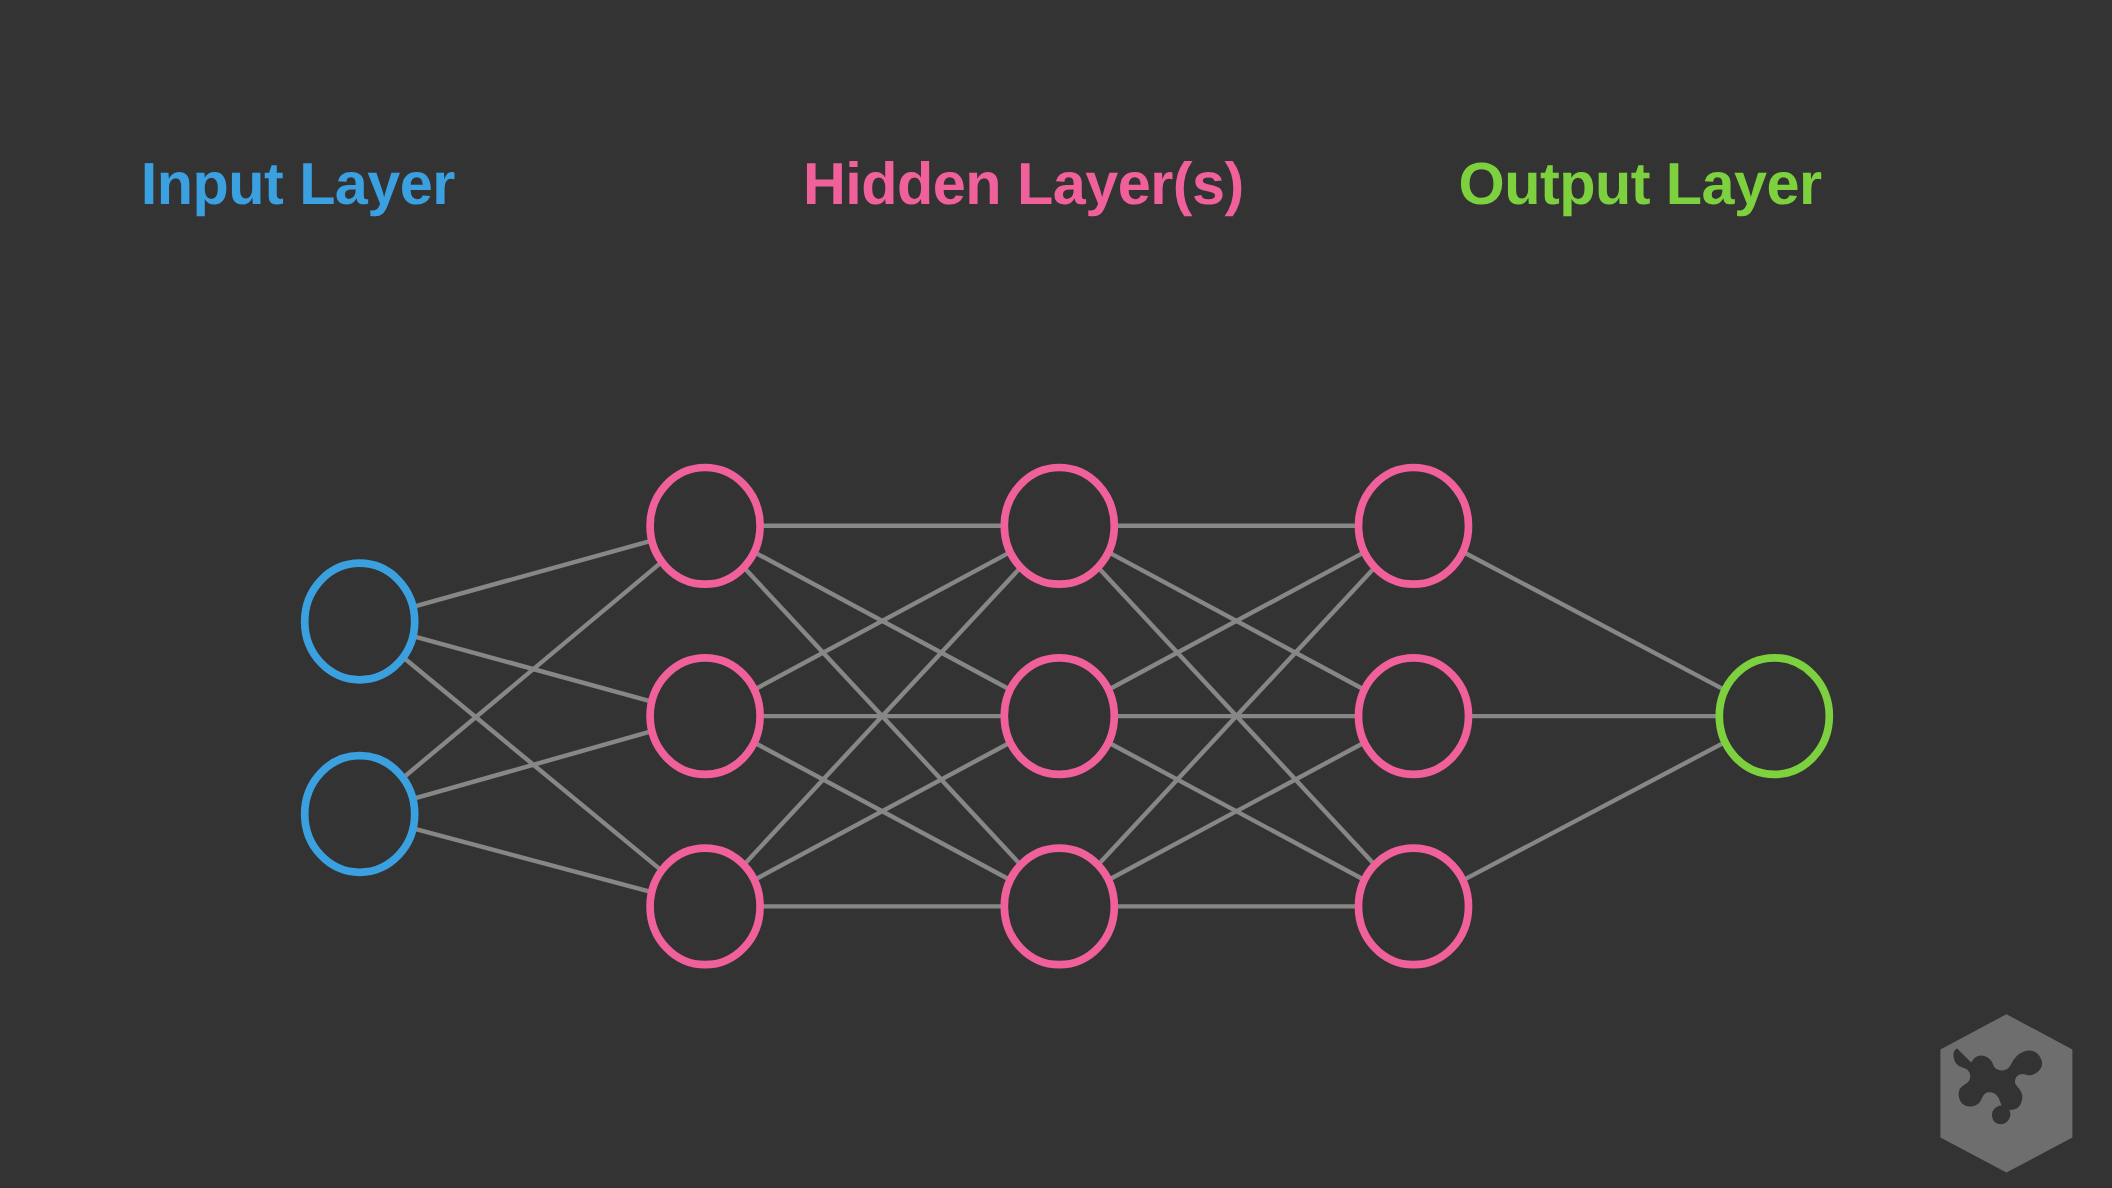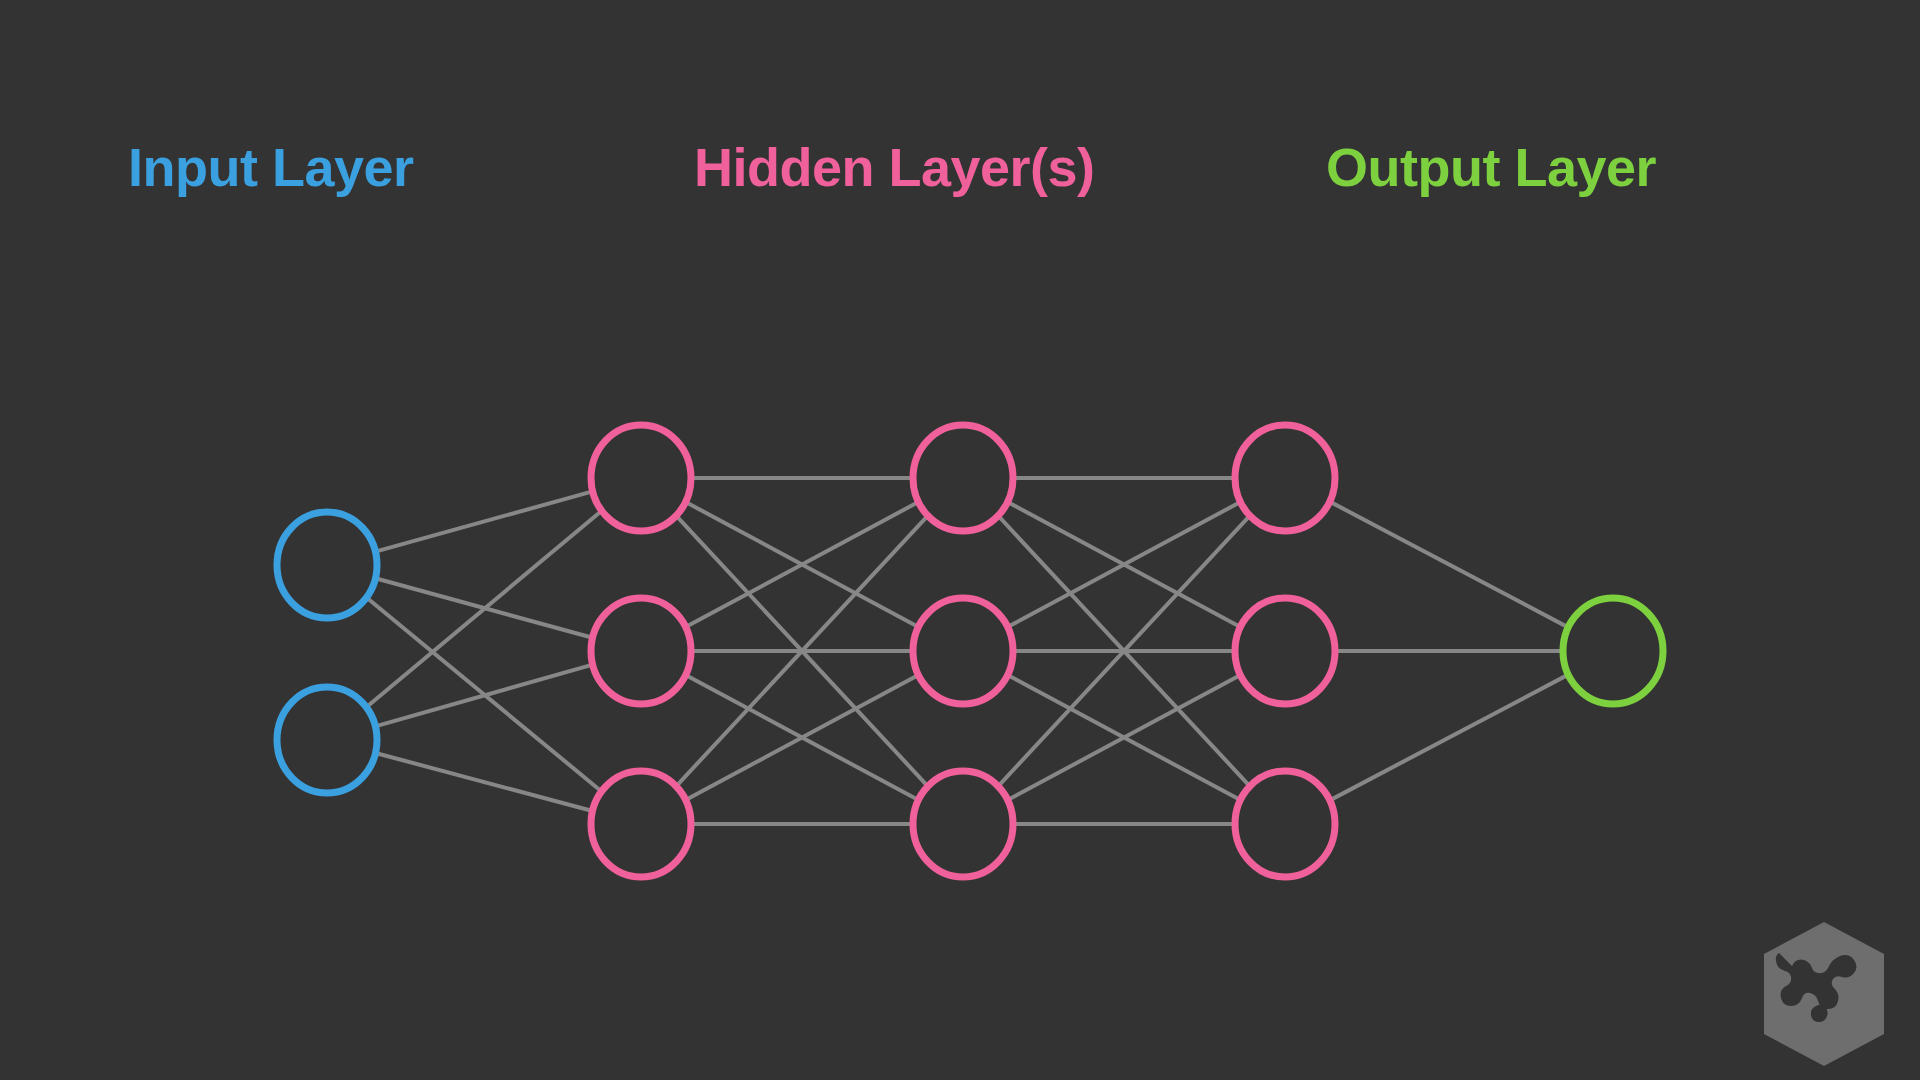--- a/index.html
+++ b/index.html
@@ -56,21 +56,21 @@
     pointer-events: none;
   }
 </style>
 </head>
 <body style="background: rgb(51, 51, 51);">
 
 <div id="stage" style="background: rgb(51, 51, 51);">
 
   <div id="headings">
     <div class="layer-title" id="title-input" style="color: rgb(59, 160, 224);">Input Layer</div>
-    <div class="layer-title" id="title-hidden" style="color: rgb(240, 96, 154);">Hidden Layer(s)</div>
+    <div class="layer-title" id="title-hidden" style="color: rgb(240, 96, 154); margin-left: 36px;">Hidden Layer(s)</div>
     <div class="layer-title" id="title-output" style="color: rgb(125, 209, 63);">Output Layer</div>
   </div>
 
   <svg id="net-svg" viewBox="0 0 1920 1080">
     <g id="edges">
         <line x1="375.3747459774337" y1="551.5968060508384" x2="592.6252540225663" y2="491.40319394916156" stroke="#878787" stroke-width="4" stroke-linecap="round"></line>
         <line x1="375.4101406260872" y1="578.2588283243424" x2="592.5898593739128" y2="637.7411716756576" stroke="#878787" stroke-width="4" stroke-linecap="round"></line>
         <line x1="366.4604599085819" y1="597.5485959118557" x2="601.5395400914181" y2="791.4514040881443" stroke="#878787" stroke-width="4" stroke-linecap="round"></line>
         <line x1="366.28821217279443" y1="707.218115957732" x2="601.7117878272056" y2="510.78188404226796" stroke="#878787" stroke-width="4" stroke-linecap="round"></line>
         <line x1="375.3029681537024" y1="726.309031319492" x2="592.6970318462976" y2="664.690968680508" stroke="#878787" stroke-width="4" stroke-linecap="round"></line>

